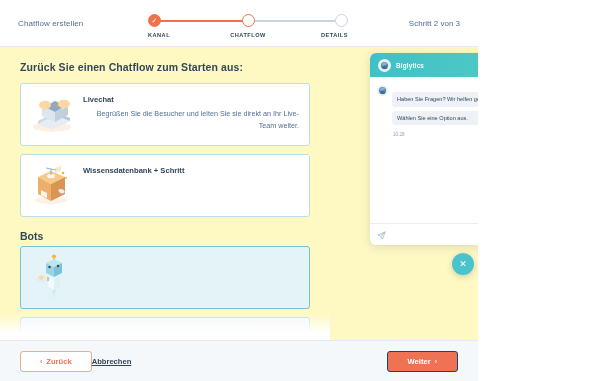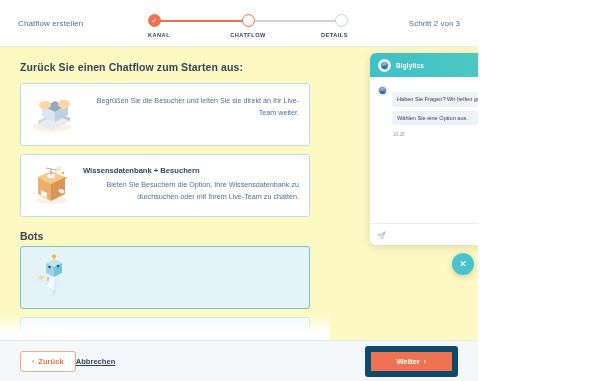--- a/index.html
+++ b/index.html
@@ -365,28 +365,28 @@
     display: inline-flex;
     align-items: center;
     gap: 4px;
     white-space: nowrap;
   }
 
   .btn-back {
     background: #fff;
     border: 1px solid #f2a98f;
     color: #ef7254;
-    padding: 5px 11px;
+    padding: 5px 19px;
   }
 
   .btn-next {
     background: #ef7254;
-    border: 6px solid #0c4a6e;
+    border: 1px solid #0c4a6e;
     color: #fff;
-    padding: 5px 26px;
+    padding: 5px 20px;
     position: absolute;
     right: 20px;
   }
 
   .link-cancel {
     font-size: 7.6px;
     font-weight: bold;
     color: #33475b;
     text-decoration: underline;
     cursor: pointer;
@@ -447,20 +447,21 @@
             <polygon points="25,18 25,28 38,21 38,11" fill="#c2d0de"></polygon>
             <polygon points="15,13 25,18 35,12 25,7" fill="#8fa9c4"></polygon>
             <ellipse cx="15" cy="11" rx="6" ry="4.3" fill="#fbd7a6"></ellipse>
             <polygon points="12,13 14,17 17,13.5" fill="#fbd7a6"></polygon>
             <ellipse cx="34" cy="10" rx="6" ry="4.3" fill="#fbd7a6"></ellipse>
             <polygon points="31,12 33,16 36,12.5" fill="#fbd7a6"></polygon>
             <text x="24" y="14" font-size="7" fill="#f0a43c" font-family="DejaVu Sans, sans-serif" font-weight="bold">⚡</text>
           </svg>
         </div>
         <div class="card-body">
+          <div class="card-title">Livechat</div>
           <div class="card-desc">Begrüßen Sie die Besucher und leiten Sie sie direkt an Ihr Live-Team weiter.</div>
         </div>
       </div>
 
       <div class="card">
         <div class="card-icon">
           <svg width="44" height="42" viewBox="0 0 44 42">
             <ellipse cx="21" cy="36" rx="16" ry="4" fill="#fdf1e3"></ellipse>
             <polygon points="8,13 21,7 35,13 21,20" fill="#f6c88a"></polygon>
             <polygon points="8,13 8,30 21,37 21,20" fill="#edb06a"></polygon>
@@ -469,22 +470,21 @@
             <rect x="25" y="16" width="6" height="5" fill="#fbe8d2" transform="skewY(-25)"></rect>
             <ellipse cx="21" cy="12" rx="4" ry="2.3" fill="#fdf6ec"></ellipse>
             <path d="M21 5 L21 11" stroke="#9fb4c9" stroke-width="1.2"></path>
             <path d="M16 4 L26 6" stroke="#9fb4c9" stroke-width="1.2"></path>
             <circle cx="33" cy="9" r="1.3" fill="#f6b344"></circle>
             <circle cx="36" cy="14" r="1" fill="#f6b344"></circle>
             <path d="M28 26 q5 -3 7 2 q-4 4 -7 -2" fill="#e7eef5"></path>
           </svg>
         </div>
         <div class="card-body">
-          <div class="card-title">Wissensdatenbank + Besuchern</div>
-          <div class="card-desc">Bieten Sie Besuchern die Option, Ihre Wissensdatenbank zu durchsuchen oder mit Ihrem Live-Team zu chatten.</div>
+          <div class="card-title">Wissensdatenbank + Schritt</div>
         </div>
       </div>
 
       <div class="group-title">Bots</div>
 
       <div class="card selected">
         <div class="card-icon">
           <svg width="40" height="48" viewBox="0 0 40 48">
             <ellipse cx="20" cy="44" rx="11" ry="2.6" fill="#e2f2f6"></ellipse>
             <polygon points="14,10 22,6 30,10 22,14" fill="#bfe5ef"></polygon>

